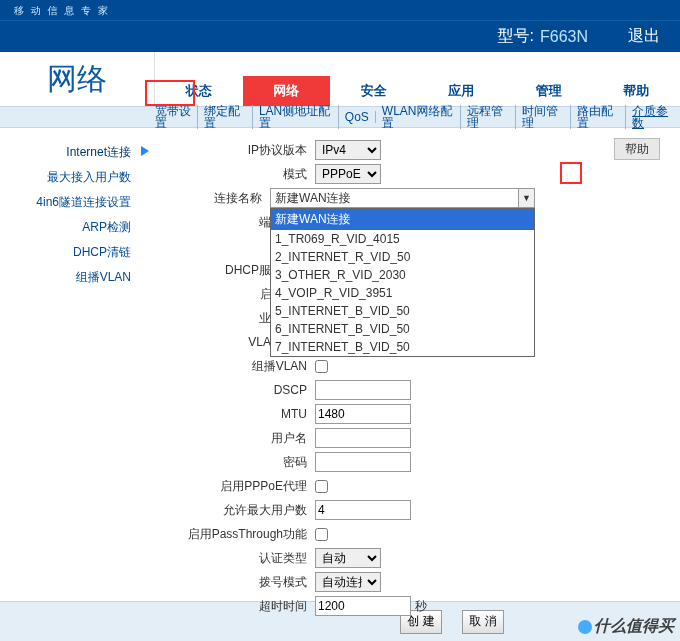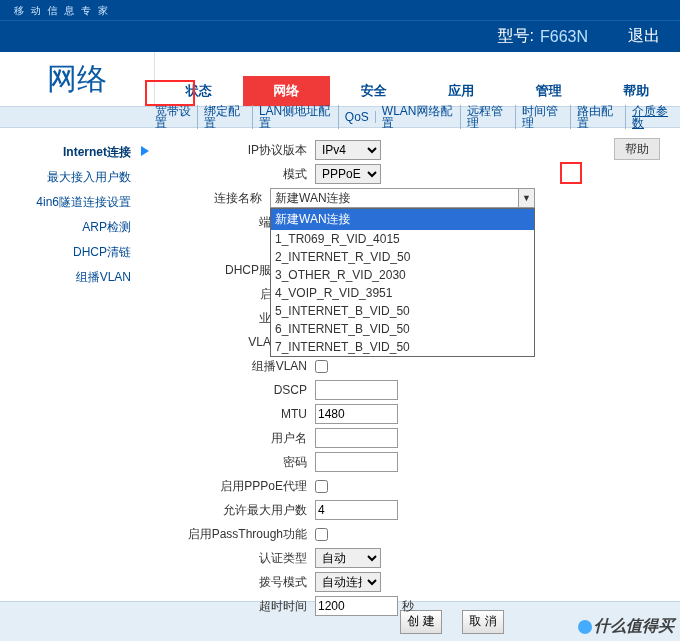--- a/index.html
+++ b/index.html
@@ -18,33 +18,33 @@
   .tab.active{background:#f03a3a;color:#fff;}
   .subnav{height:22px;background:#e0edf7;display:flex;align-items:center;padding-left:155px;font-size:12px;color:#004a93;border-top:1px solid #c5d6e6;border-bottom:1px solid #c5d6e6;}
   .subnav span{padding:0 6px;border-right:1px solid #9bb7d1;cursor:pointer;line-height:12px;}
   .subnav span:last-child{border-right:none;text-decoration:underline;}
   .subnav span.first{padding:0;}
   .hl1{position:absolute;left:145px;top:80px;width:50px;height:26px;border:2px solid #ff2a2a;pointer-events:none;}
   .hl2{position:absolute;left:560px;top:162px;width:22px;height:22px;border:2px solid #ff2a2a;pointer-events:none;z-index:20;}
   .body{display:flex;height:calc(100% - 128px - 40px);}
   .side{width:155px;padding-top:12px;text-align:right;}
   .side a{display:block;padding:4px 24px 4px 4px;color:#004a93;text-decoration:none;font-size:12px;cursor:pointer;}
-  .side a.cur{font-weight:bold;color:#003a73;position:relative;}
+  .side a.cur{font-weight:normal;color:#003a73;position:relative;}
   .side a.cur:after{content:"";position:absolute;right:6px;top:6px;border-left:8px solid #1e88ff;border-top:5px solid transparent;border-bottom:5px solid transparent;}
   .main{flex:1;position:relative;padding:10px 20px 10px 20px;}
   .helpbtn{position:absolute;right:20px;top:10px;width:46px;height:22px;background:#e8e8e8;border:1px solid #bbb;display:flex;align-items:center;justify-content:center;cursor:pointer;}
   .form{width:360px;}
   .row{display:flex;align-items:center;height:24px;margin-bottom:0;}
   .row .lab{width:140px;text-align:right;padding-right:8px;color:#333;}
   .row select,.row input[type=text],.row input[type=password]{height:20px;border:1px solid #999;padding:0 2px;font-size:12px;}
   .row input[type=text],.row input[type=password]{width:96px;background:#fff;}
   .row select.w1{width:66px;}
   .row select.w2{width:66px;}
   .row select.w3{width:106px;}
-  .row input.w4{width:83px;}
+  .row input.w4{width:96px;}
   .dd-wrap{position:relative;}
   .dd-head{width:265px;height:20px;border:1px solid #999;background:#fff;display:flex;align-items:center;padding-left:4px;cursor:pointer;}
   .dd-head .caret{margin-left:auto;width:16px;height:18px;background:#efefef;border-left:1px solid #999;display:flex;align-items:center;justify-content:center;font-size:9px;}
   .dd-list{position:absolute;left:0;top:20px;width:265px;border:1px solid #666;background:#fff;z-index:10;}
   .dd-list div{padding:2px 4px;cursor:pointer;}
   .dd-list div.sel{background:#2a6fd6;color:#fff;}
   .unit{margin-left:4px;color:#333;}
   .footer{height:40px;background:#e4eef6;border-top:1px solid #c5d6e6;display:flex;align-items:center;padding-left:400px;gap:20px;}
   .footer button{width:42px;height:24px;background:linear-gradient(#fff,#e0e0e0);border:1px solid #999;cursor:pointer;font-size:12px;}
   .watermark{position:absolute;right:6px;bottom:4px;color:#222;font-style:italic;font-weight:bold;font-size:16px;opacity:.85;pointer-events:none;}

